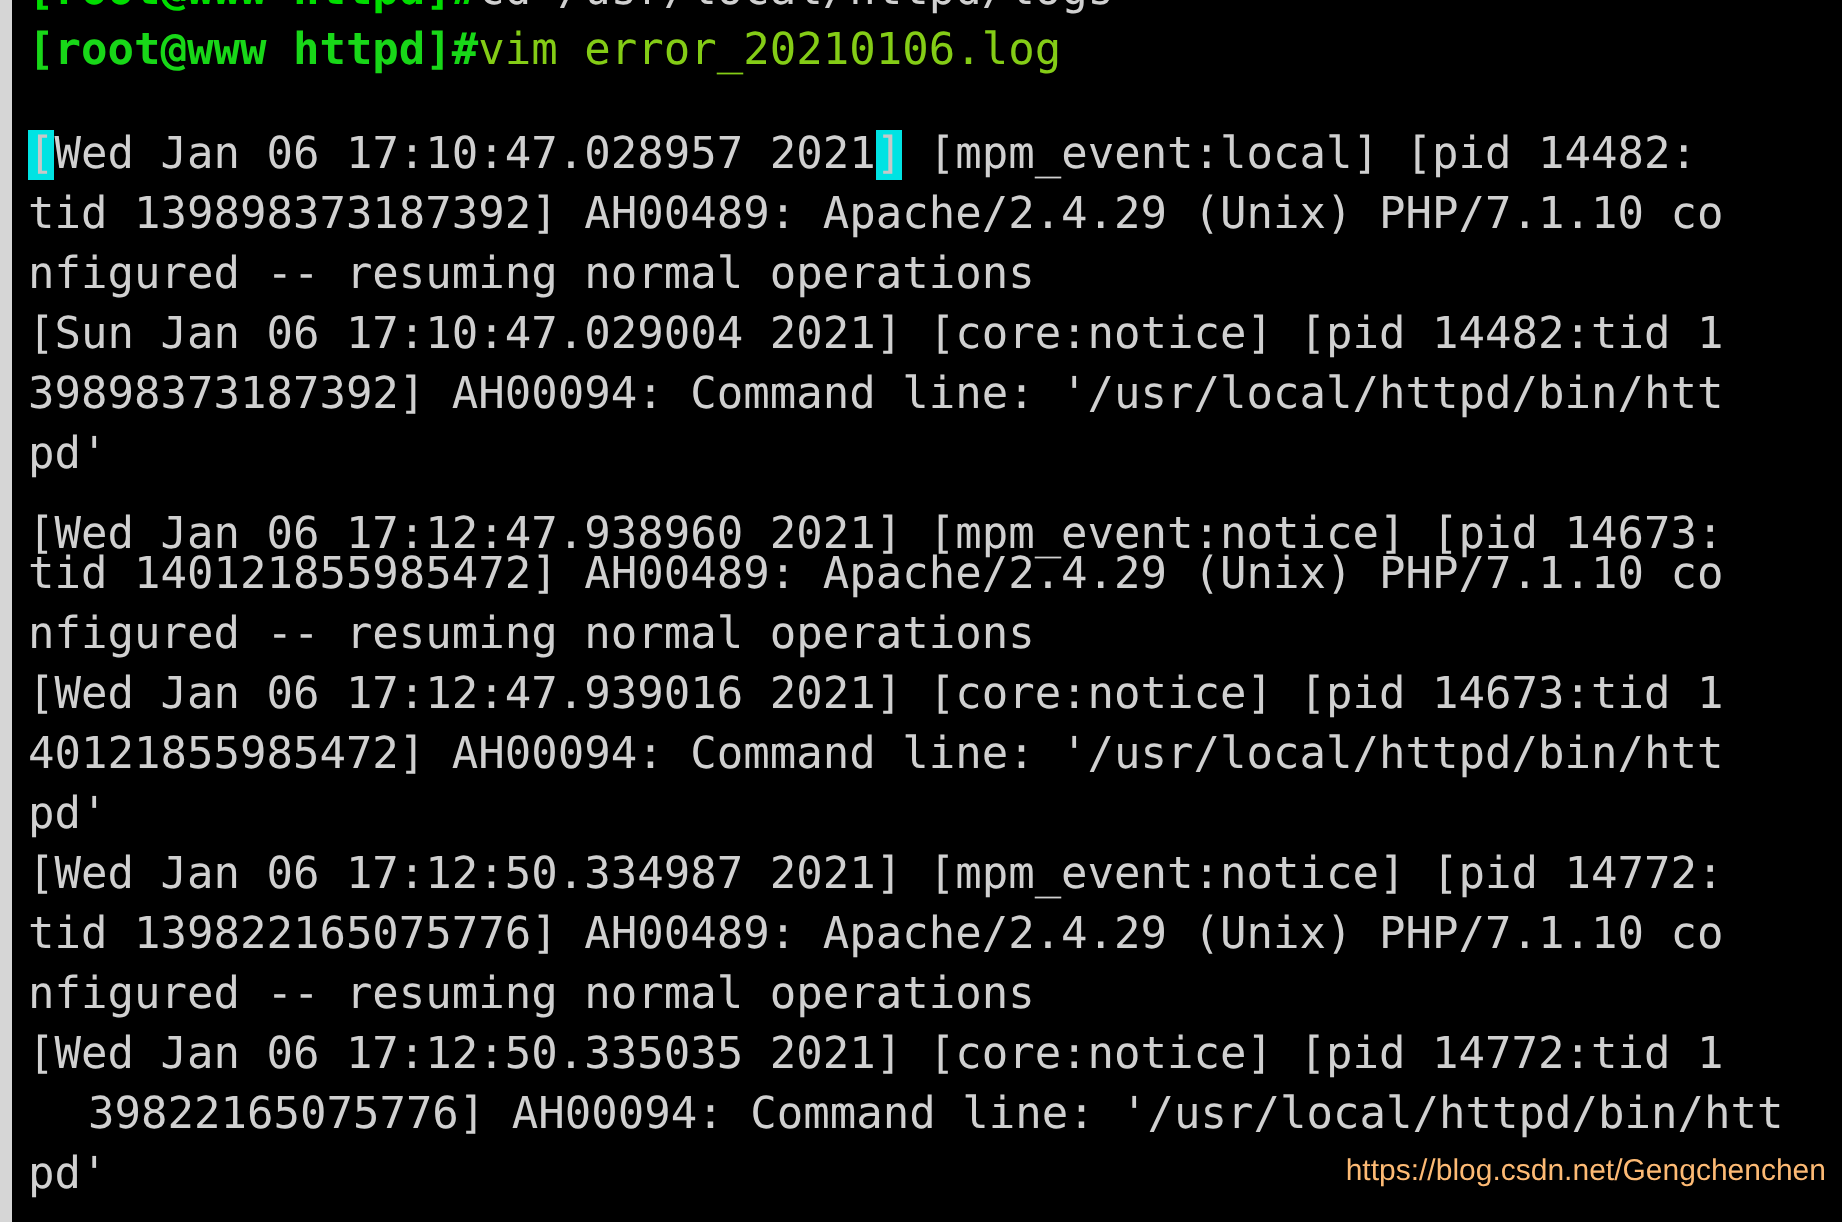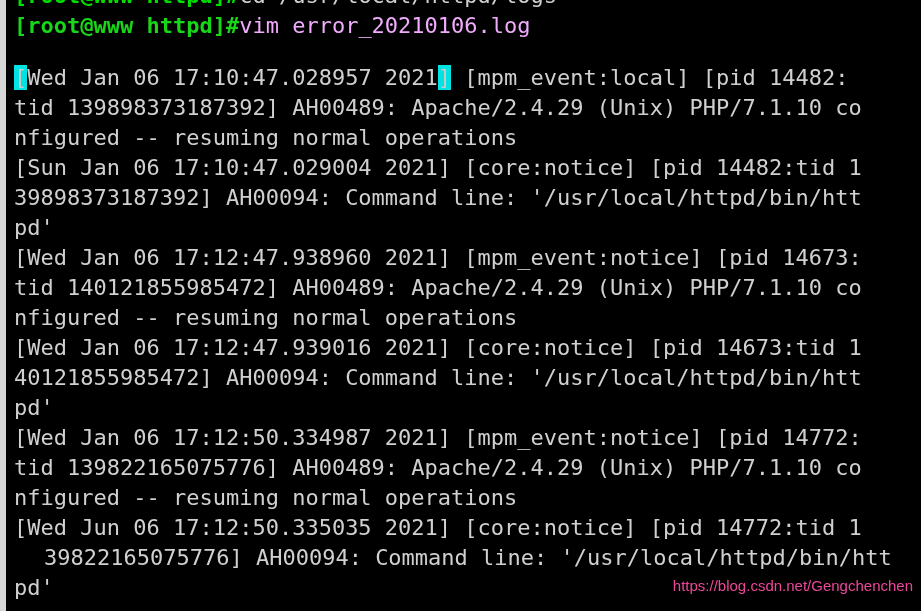--- a/index.html
+++ b/index.html
@@ -54,33 +54,33 @@
   }
   #row-cut .cmdpart {
     color: #d0d0d0;
     font-weight: normal;
   }
   .prompt-green {
     color: #18d718;
     font-weight: bold;
   }
   .cmd-text {
-    color: #f0abfc;
+    color: #84cc16;
   }
   .hl-bracket {
     background: #00e3e3;
     color: #c8c8c8;
   }
   #watermark {
     position: absolute;
     right: 8px;
     bottom: 17px;
     font-family: "Liberation Sans", sans-serif;
     font-size: 15px;
-    color: #ec4899;
+    color: #fdba74;
     white-space: pre;
     z-index: 4;
   }
 </style>
 </head>
 <body>
 
 <div id="screen">
 
   <div id="left-edge"></div>
@@ -91,30 +91,30 @@
 
     <div class="row" id="row-prompt" style="top:11px;"><span class="prompt-green">[root@www httpd]#</span><span class="cmd-text">vim error_20210106.log</span></div>
 
     <div id="log-body">
         <div class="row" id="entry-1-line-1" style="top: 63px;"><span class="hl-bracket">[</span><span>Wed Jan 06 17:10:47.028957 2021</span><span class="hl-bracket">]</span><span> [mpm_event:local] [pid 14482:</span></div>
         <div class="row" id="entry-1-line-2" style="top: 93px;"><span>tid 139898373187392] AH00489: Apache/2.4.29 (Unix) PHP/7.1.10 co</span></div>
         <div class="row" id="entry-1-line-3" style="top: 123px;"><span>nfigured -- resuming normal operations</span></div>
         <div class="row" id="entry-2-line-1" style="top: 153px;"><span>[Sun Jan 06 17:10:47.029004 2021] [core:notice] [pid 14482:tid 1</span></div>
         <div class="row" id="entry-2-line-2" style="top: 183px;"><span>39898373187392] AH00094: Command line: '/usr/local/httpd/bin/htt</span></div>
         <div class="row" id="entry-2-line-3" style="top: 213px;"><span>pd'</span></div>
-        <div class="row" id="entry-3-line-1" style="top: 243px;"><span>[Wed Jan 06 17:12:47.938960 2021] [mpm_event:notice] [pid 14673:</span></div>
+        <div class="row" id="entry-3-line-1" style="top: 253px;"><span>[Wed Jan 06 17:12:47.938960 2021] [mpm_event:notice] [pid 14673:</span></div>
         <div class="row" id="entry-3-line-2" style="top: 273px;"><span>tid 140121855985472] AH00489: Apache/2.4.29 (Unix) PHP/7.1.10 co</span></div>
         <div class="row" id="entry-3-line-3" style="top: 303px;"><span>nfigured -- resuming normal operations</span></div>
         <div class="row" id="entry-4-line-1" style="top: 333px;"><span>[Wed Jan 06 17:12:47.939016 2021] [core:notice] [pid 14673:tid 1</span></div>
         <div class="row" id="entry-4-line-2" style="top: 363px;"><span>40121855985472] AH00094: Command line: '/usr/local/httpd/bin/htt</span></div>
         <div class="row" id="entry-4-line-3" style="top: 393px;"><span>pd'</span></div>
         <div class="row" id="entry-5-line-1" style="top: 423px;"><span>[Wed Jan 06 17:12:50.334987 2021] [mpm_event:notice] [pid 14772:</span></div>
         <div class="row" id="entry-5-line-2" style="top: 453px;"><span>tid 139822165075776] AH00489: Apache/2.4.29 (Unix) PHP/7.1.10 co</span></div>
         <div class="row" id="entry-5-line-3" style="top: 483px;"><span>nfigured -- resuming normal operations</span></div>
-        <div class="row" id="entry-6-line-1" style="top: 513px;"><span>[Wed Jun 06 17:12:50.335035 2021] [core:notice] [pid 14772:tid 1</span></div>
+        <div class="row" id="entry-6-line-1" style="top: 513px;"><span>[Wed Jan 06 17:12:50.335035 2021] [core:notice] [pid 14772:tid 1</span></div>
         <div class="row" id="entry-6-line-2" style="top: 543px; margin-left: 30px;"><span>39822165075776] AH00094: Command line: '/usr/local/httpd/bin/htt</span></div>
         <div class="row" id="entry-6-line-3" style="top: 573px;"><span>pd'</span></div>
       </div>
 
   </div>
 
   <div id="watermark">https://blog.csdn.net/Gengchenchen</div>
 
 </div>
 

